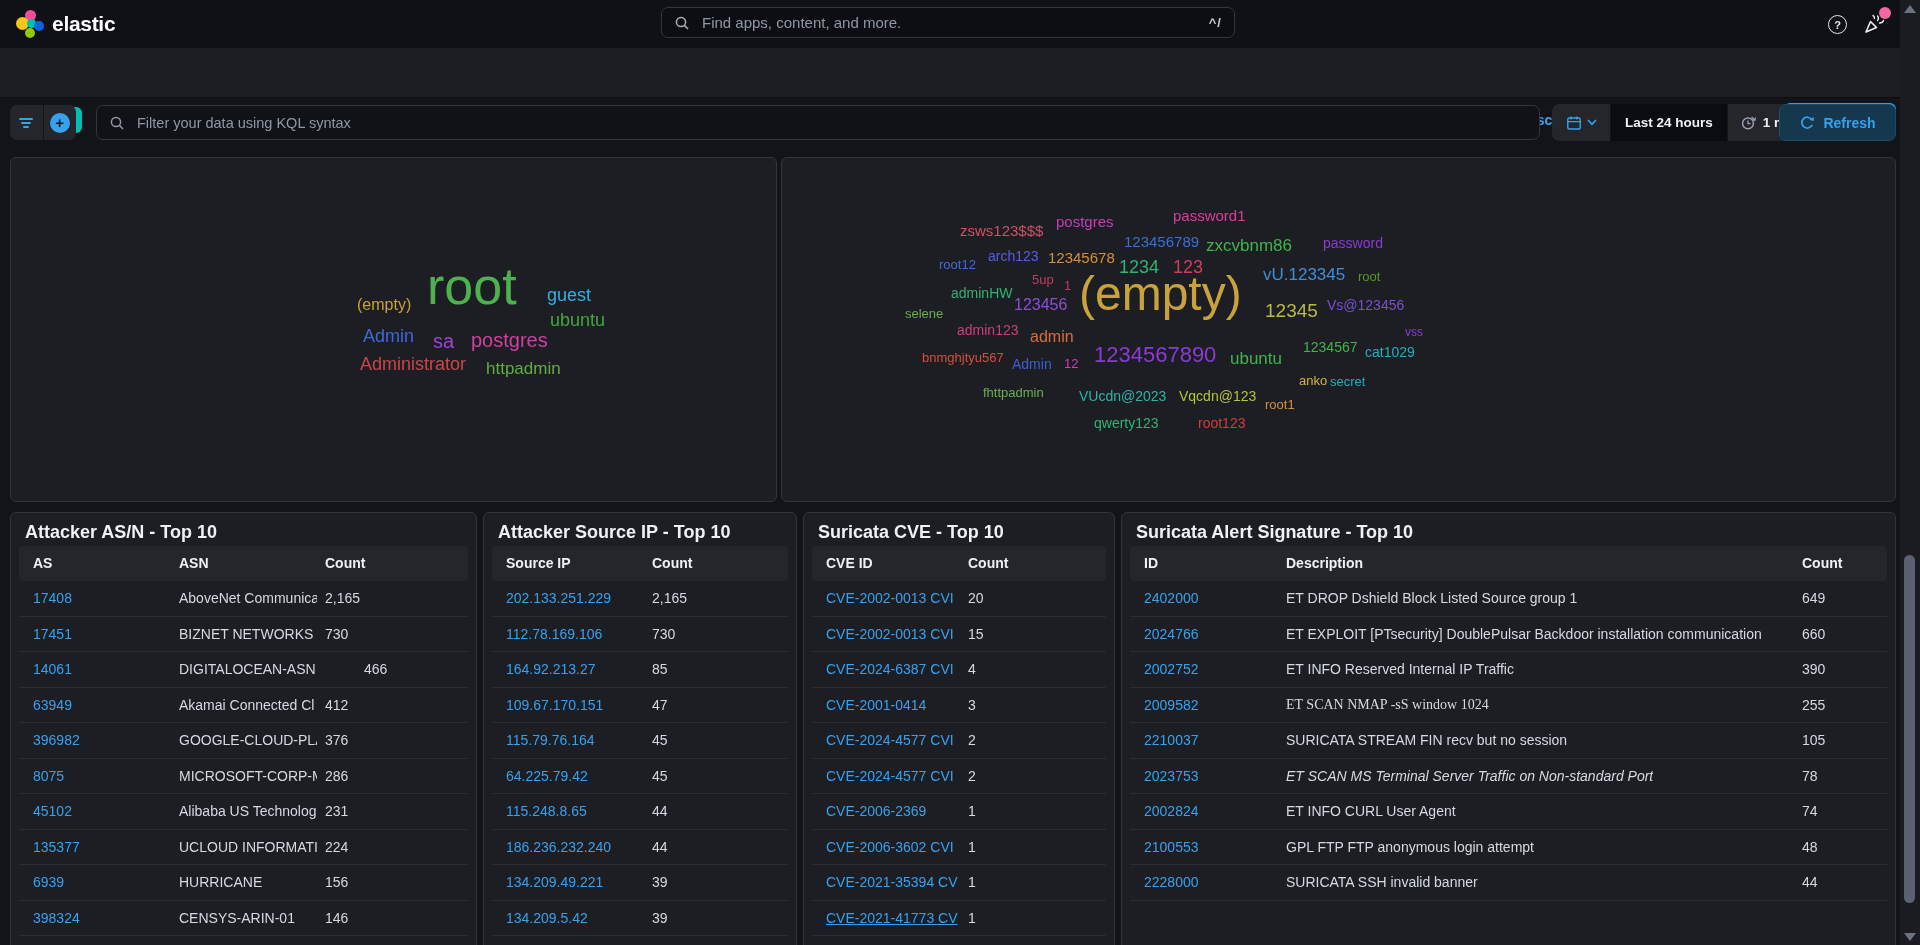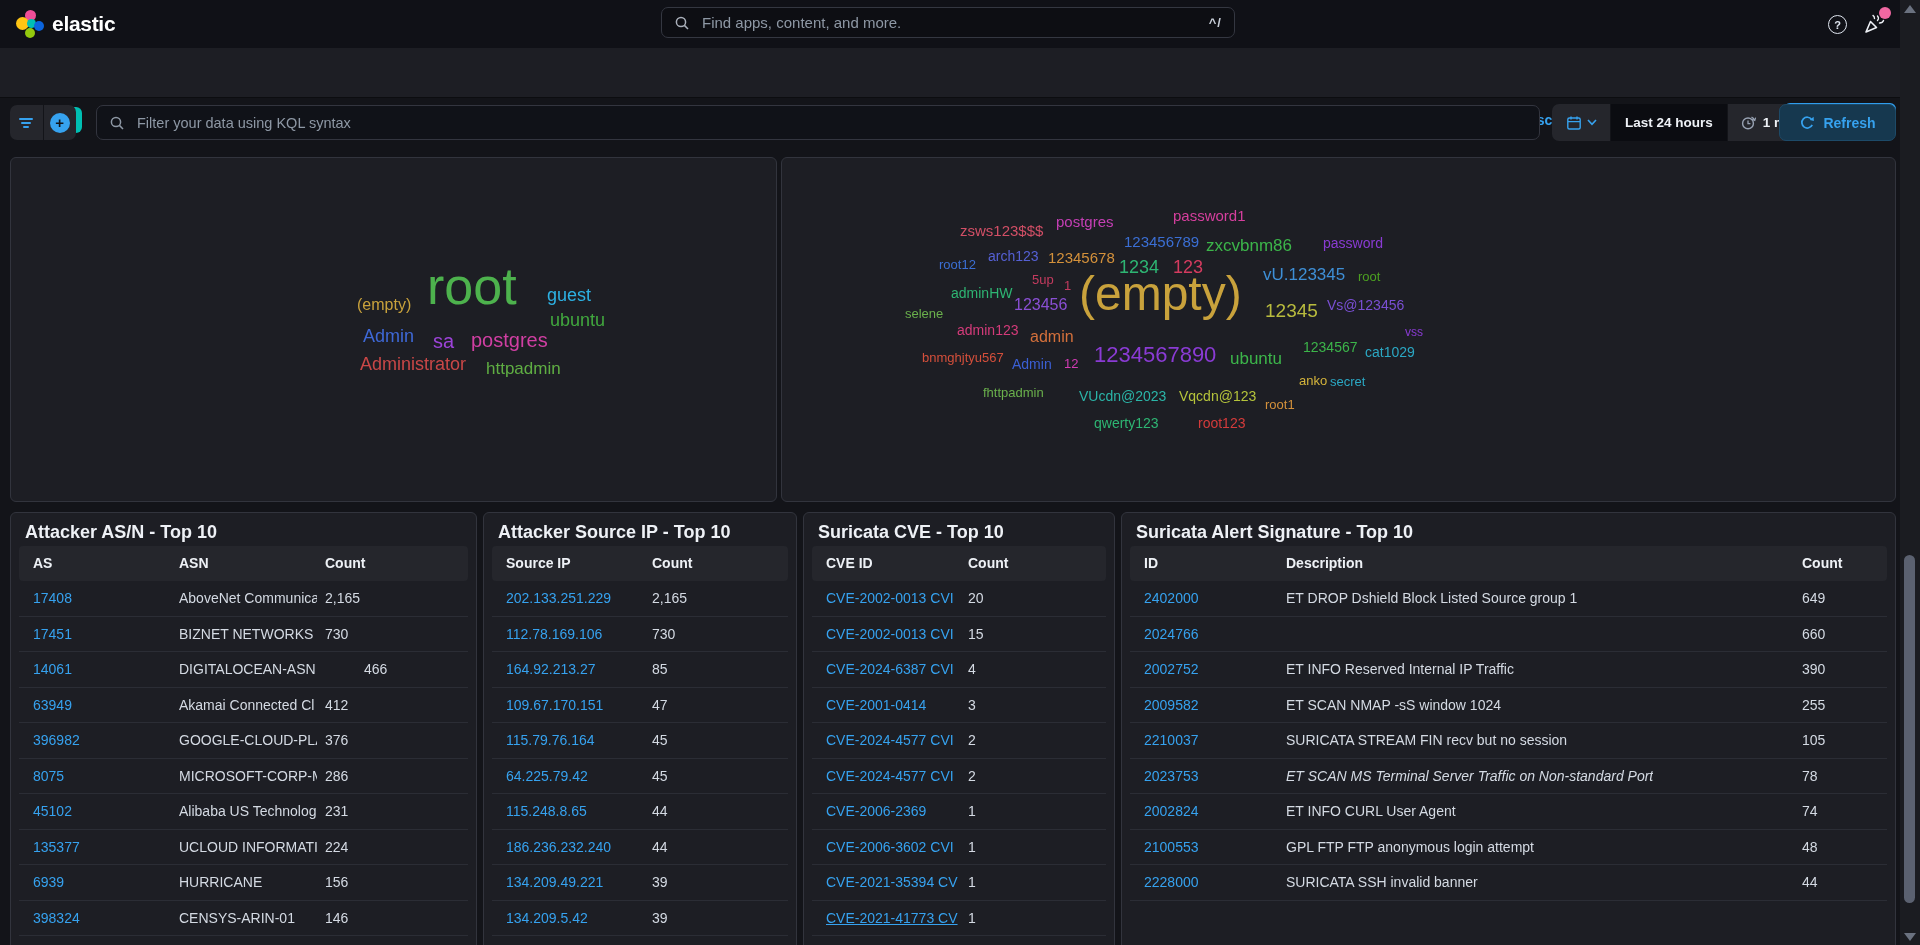--- a/index.html
+++ b/index.html
@@ -430,30 +430,31 @@
         <span style="left: 672px;">Count</span>
       </div>
       <div class="trows">
         <div class="trow">
           <span class="lnk" style="left: 14px; max-width: 134px;">2402000</span>
           <span style="left: 156px; max-width: 508px;">ET DROP Dshield Block Listed Source group 1</span>
           <span style="left: 672px;">649</span>
         </div>
         <div class="trow">
           <span class="lnk" style="left: 14px; max-width: 134px;">2024766</span>
+          <span style="left: 156px; max-width: 508px;">ET EXPLOIT [PTsecurity] DoublePulsar Backdoor installation communication</span>
           <span style="left: 672px;">660</span>
         </div>
         <div class="trow">
           <span class="lnk" style="left: 14px; max-width: 134px;">2002752</span>
           <span style="left: 156px; max-width: 508px;">ET INFO Reserved Internal IP Traffic</span>
           <span style="left: 672px;">390</span>
         </div>
         <div class="trow">
           <span class="lnk" style="left: 14px; max-width: 134px;">2009582</span>
-          <span style="left: 156px; max-width: 508px;">ET SCAN NMAP -sS window 1024</span>
+          <span style="left: 156px; max-width: 508px; font-family: Liberation Serif, serif;">ET SCAN NMAP -sS window 1024</span>
           <span style="left: 672px;">255</span>
         </div>
         <div class="trow">
           <span class="lnk" style="left: 14px; max-width: 134px;">2210037</span>
           <span style="left: 156px; max-width: 508px;">SURICATA STREAM FIN recv but no session</span>
           <span style="left: 672px;">105</span>
         </div>
         <div class="trow">
           <span class="lnk" style="left: 14px; max-width: 134px;">2023753</span>
           <span style="left: 156px; max-width: 508px; font-style: italic;">ET SCAN MS Terminal Server Traffic on Non-standard Port</span>

